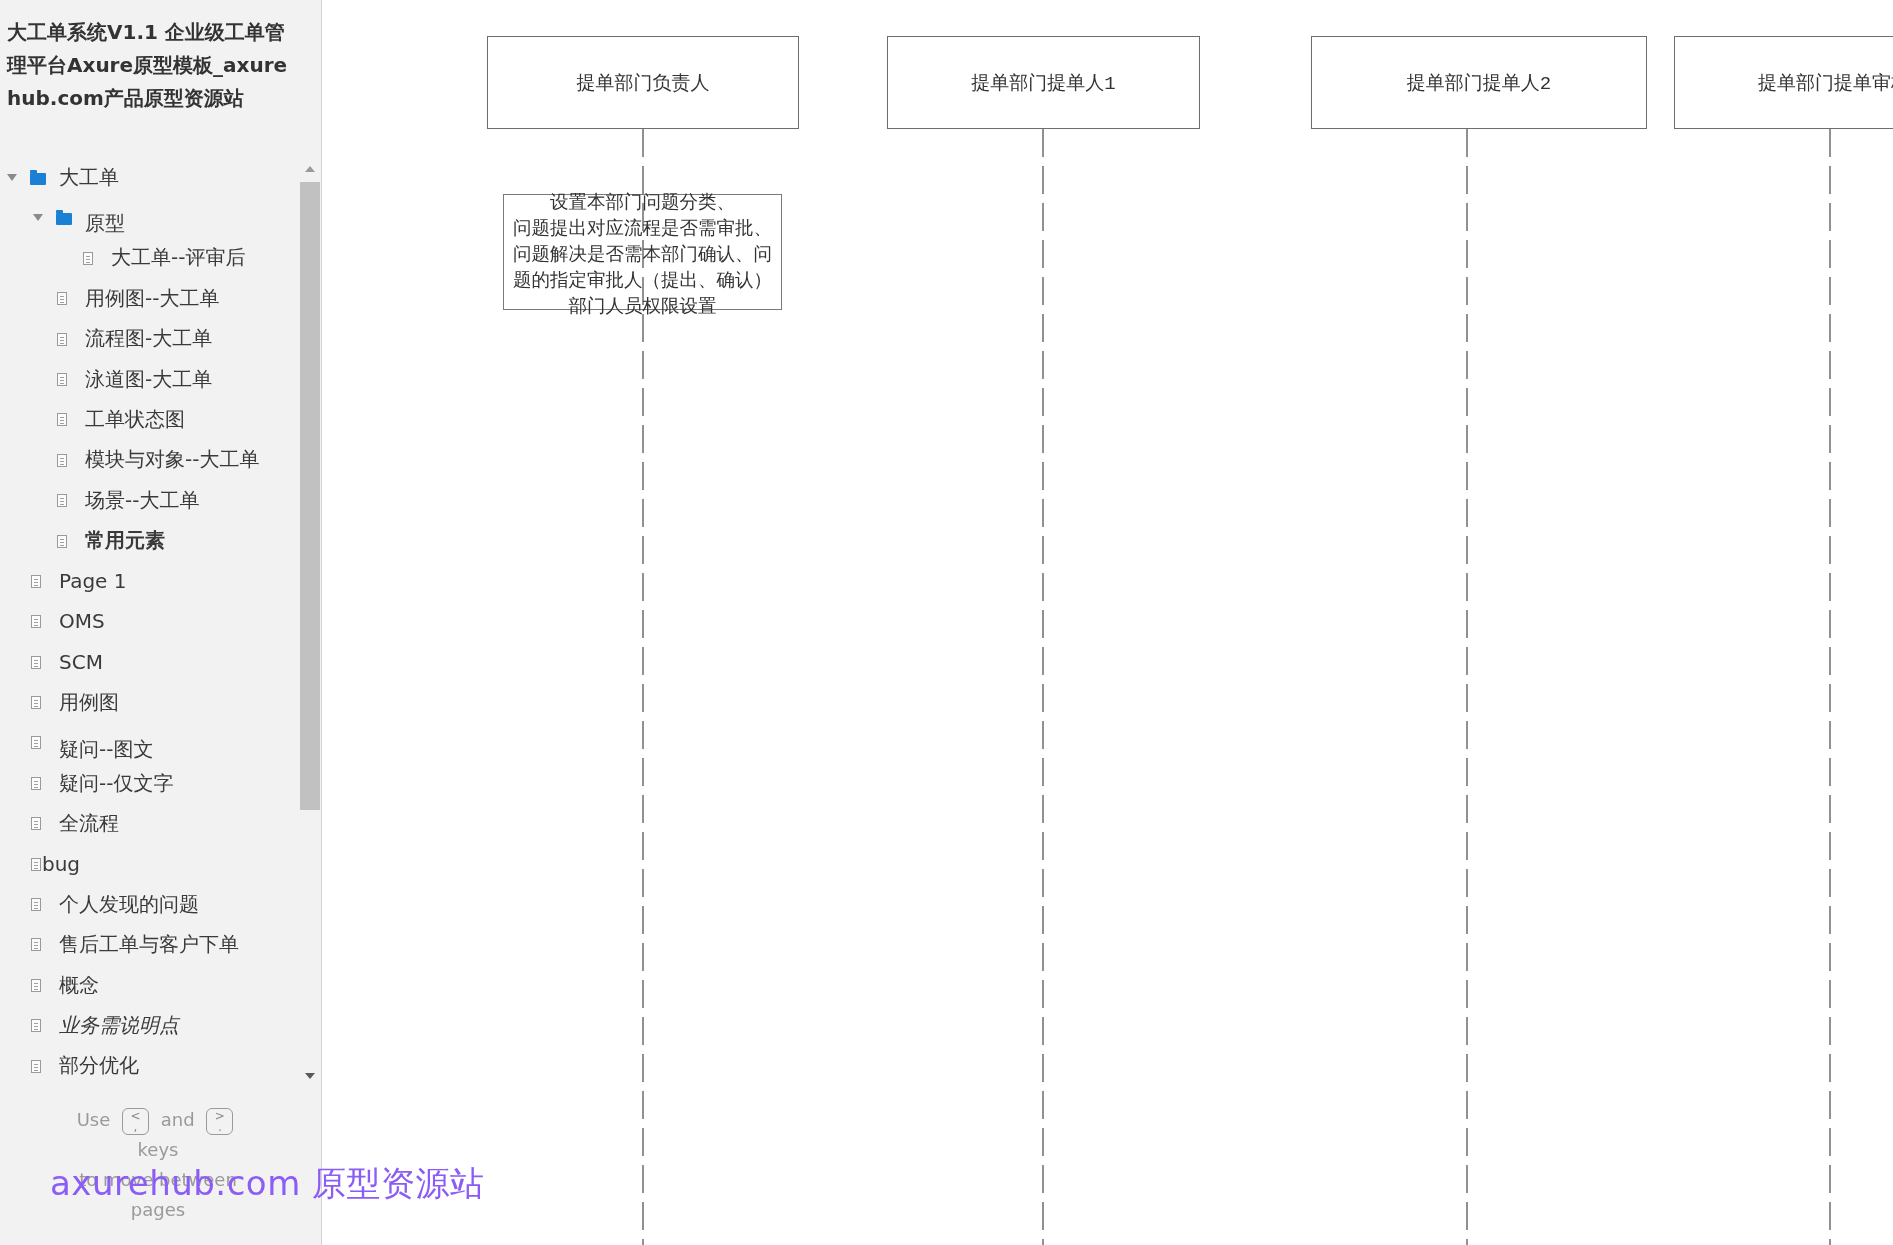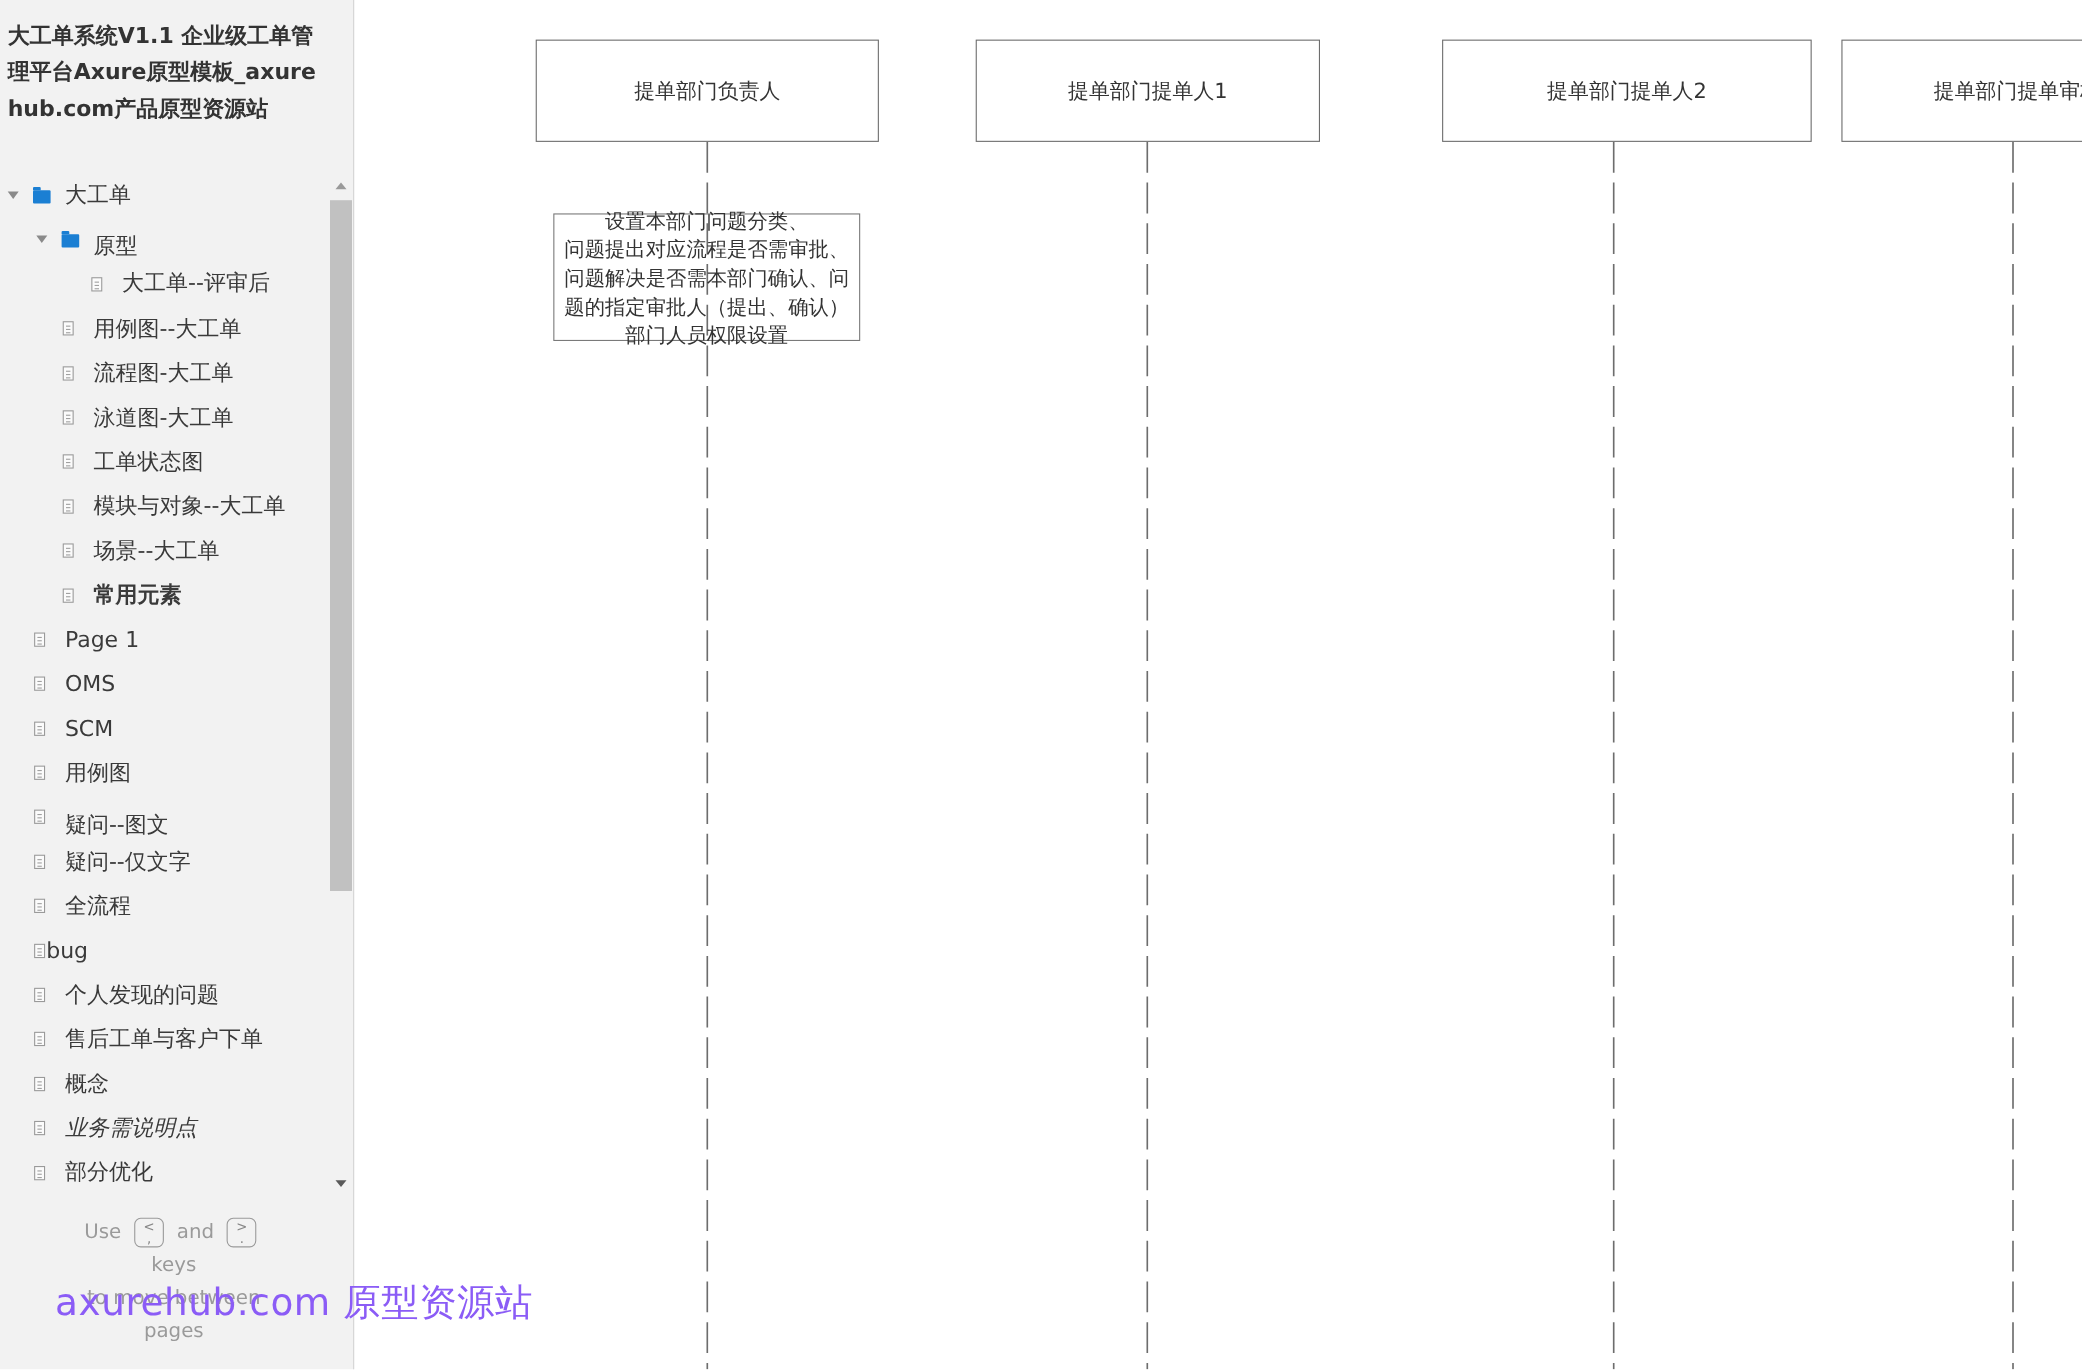--- a/index.html
+++ b/index.html
@@ -22,21 +22,21 @@
   #scroll-track { position:absolute; left:300px; top:157px; width:20px; height:920px; }
   #scroll-up { position:absolute; left:305px; top:166px; width:0; height:0; border-left:5px solid transparent;
                border-right:5px solid transparent; border-bottom:6px solid #9a9a9a; }
   #scroll-thumb { position:absolute; left:300px; top:182px; width:20px; height:628px; background:#c1c1c1; }
   #scroll-down { position:absolute; left:305px; top:1073px; width:0; height:0; border-left:5px solid transparent;
                  border-right:5px solid transparent; border-top:6px solid #5a5a5a; }
   #hint { position:absolute; left:0; top:1105px; width:316px; text-align:center; color:#9a9a9a; font-size:18px; line-height:30px; }
   #hint .key { display:inline-block; width:27px; height:27px; border:1.5px solid #9a9a9a; border-radius:6px;
                vertical-align:middle; font-size:12px; line-height:11px; text-align:center; color:#888; margin:0 6px; padding-top:2px; box-sizing:border-box; }
   .lane-box { position:absolute; top:36px; height:93px; border:1px solid #6d6d6d; background:#ffffff; box-sizing:border-box;
-              display:flex; align-items:center; justify-content:center; font-size:19px; color:#333333; white-space:nowrap; overflow:hidden; }
+              display:flex; align-items:center; justify-content:center; font-size:19px; color:#333333; white-space:nowrap; overflow:hidden;font-family:Liberation Mono, monospace; }
   .lifeline-svg { position:absolute; top:129px; width:4px; height:1116px; }
   #note-box { position:absolute; left:503px; top:194px; width:279px; height:116px; border:1px solid #7a7a7a;
               background:transparent; box-sizing:border-box; }
   #note-text { position:absolute; left:503px; top:189px; width:279px; text-align:center; font-size:18.5px; line-height:26px; color:#333333; }
   #watermark { position:absolute; left:50px; top:1161px; font-size:34px; color:#8b5cf6; white-space:nowrap; letter-spacing:0.5px; }
 </style>
 </head>
 <body>
 
 <div id="sidebar">

